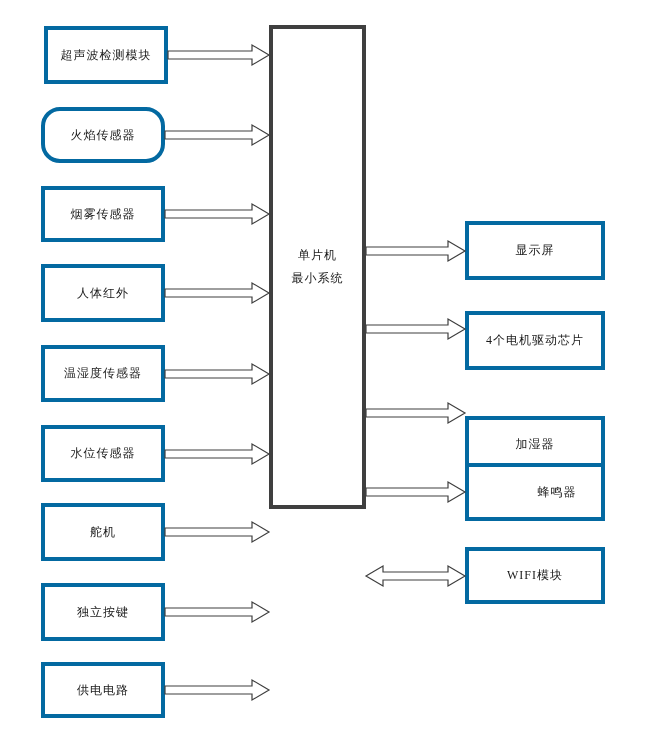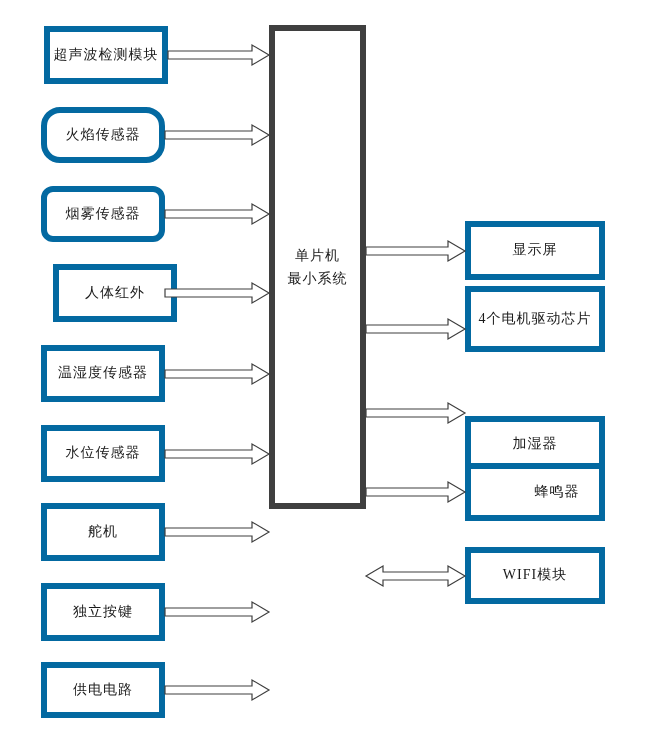--- a/index.html
+++ b/index.html
@@ -12,27 +12,27 @@
     width: 649px;
     height: 751px;
     background: #ffffff;
     font-family: "Liberation Serif", "DejaVu Serif", serif;
     color: #1a1a1a;
     overflow: hidden;
   }
   .node {
     position: absolute;
     box-sizing: border-box;
-    border: 6px solid #0369a1;
+    border: 4px solid #0369a1;
     background: #ffffff;
     display: flex;
     align-items: center;
     justify-content: center;
     text-align: center;
-    font-size: 14px;
+    font-size: 12px;
     letter-spacing: 1px;
     line-height: 1.2;
   }
   .node.center {
     border-color: #3f3f3f;
     flex-direction: column;
     line-height: 23px;
     z-index: 1;
   }
   #arrow-layer {
@@ -54,24 +54,24 @@
 <body>
 
 <div id="canvas">
 
   <div class="node" style="left:44px;  top:26px;  width:124px; height:58px;">
     <span>超声波检测模块</span>
   </div>
   <div class="node" style="left:41px;  top:107px; width:124px; height:56px;border-radius:19px;">
     <span>火焰传感器</span>
   </div>
-  <div class="node" style="left:41px;  top:186px; width:124px; height:56px;border-radius:12px;">
+  <div class="node" style="left:41px;  top:186px; width:124px; height:56px;">
     <span>烟雾传感器</span>
   </div>
-  <div class="node" style="left:53px;  top:264px; width:124px; height:58px;text-align:right;">
+  <div class="node" style="left:41px;  top:264px; width:124px; height:58px;text-align:right;">
     <span>人体红外</span>
   </div>
   <div class="node" style="left:41px;  top:345px; width:124px; height:57px;">
     <span>温湿度传感器</span>
   </div>
   <div class="node" style="left:41px;  top:425px; width:124px; height:57px;">
     <span>水位传感器</span>
   </div>
   <div class="node" style="left:41px;  top:503px; width:124px; height:58px;">
     <span>舵机</span>
@@ -84,21 +84,21 @@
   </div>
 
   <div class="node center" style="left:269px; top:25px; width:97px; height:484px;">
     <span>单片机</span>
     <span>最小系统</span>
   </div>
 
   <div class="node" style="left:465px; top:221px; width:140px; height:59px;">
     <span>显示屏</span>
   </div>
-  <div class="node" style="left:465px; top:286px; width:140px; height:66px;">
+  <div class="node" style="left:465px; top:311px; width:140px; height:59px;">
     <span>4个电机驱动芯片</span>
   </div>
   <div class="node" style="left:465px; top:384px; width:140px; height:57px;margin-top:32px;">
     <span>加湿器</span>
   </div>
   <div class="node" style="left:465px; top:463px; width:140px; height:58px;padding-left:44px;">
     <span>蜂鸣器</span>
   </div>
   <div class="node" style="left:465px; top:547px; width:140px; height:57px;">
     <span>WIFI模块</span>

